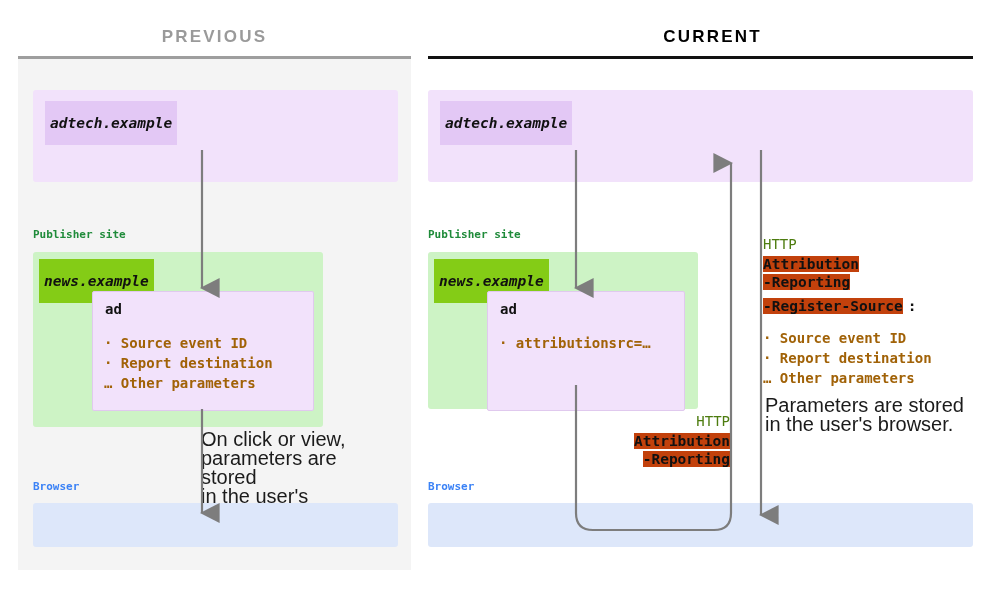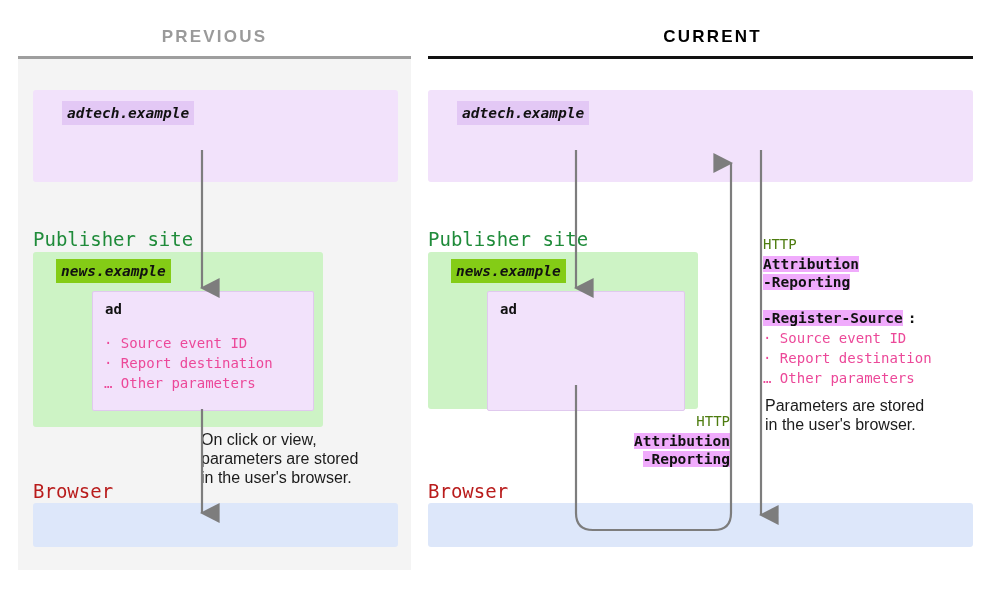--- a/index.html
+++ b/index.html
@@ -41,78 +41,78 @@
   .browser-band{ background:#dde7fa; }
   .ad-box{ background:#f2e2fb; border:1px solid #e0c9ee; border-radius:2px; }
 
   .chip{
     position:absolute;
     font-family:"DejaVu Sans Mono","Liberation Mono",monospace;
     font-style:italic;
     font-weight:bold;
     font-size:14.5px;
     color:#111111;
-    padding:4px 5px;
-    white-space:nowrap;
-    margin-left:17px;
+    padding:14px 5px;
+    white-space:nowrap;
   }
   .chip.purple{ background:#e3c8f5; }
   .chip.green { background:#84cc16; }
 
   .section-label{
     position:absolute;
     font-family:"DejaVu Sans Mono","Liberation Mono",monospace;
-    font-size:19px;
-    font-weight:normal;
+    font-size:11px;
+    font-weight:bold;
     white-space:nowrap;
   }
   .section-label.green{ color:#1f8b3a; }
-  .section-label.blue { color:#b91c1c; }
+  .section-label.blue { color:#3b82f6; }
 
   .ad-title{
     position:absolute;
     font-family:"DejaVu Sans Mono","Liberation Mono",monospace;
     font-size:14px;
     font-weight:bold;
     color:#111111;
   }
   .ad-list{
     position:absolute;
     font-family:"DejaVu Sans Mono","Liberation Mono",monospace;
     font-size:14px;
     line-height:20px;
-    color:#ec4899;
+    color:#a16207;
     white-space:pre;
+    font-weight:bold;
   }
 
   .note{
     position:absolute;
     font-family:"Liberation Sans", sans-serif;
-    font-size:16px;
+    font-size:20px;
     line-height:19px;
     color:#1b1b1b;
     white-space:pre-line;
   }
 
   .http-label{
     position:absolute;
     font-family:"DejaVu Sans Mono","Liberation Mono",monospace;
     font-size:14px;
     color:#4d7c0f;
     white-space:nowrap;
   }
   .hdr-line{
     position:absolute;
     font-family:"DejaVu Sans Mono","Liberation Mono",monospace;
     font-size:14.5px;
     font-weight:bold;
     color:#111111;
     white-space:nowrap;
   }
-  .hdr-line > span.hl{ background:#f0abfc; }
+  .hdr-line > span.hl{ background:#c2410c; }
   .hdr-line > span.plain{ background:transparent; }
 
   svg.arrows{position:absolute;left:0;top:0;width:996px;height:592px;overflow:visible;}
 </style>
 </head>
 <body>
 
 <div class="stage">
 
   <div class="col-head prev">PREVIOUS</div>
@@ -148,40 +148,41 @@
   <div class="block adtech-band" style="left:428px;top:90px;width:545px;height:92px;"></div>
   <div class="chip purple" style="left:440px;top:101px;">adtech.example</div>
 
   <div class="section-label green" style="left:428px;top:228px;">Publisher site</div>
 
   <div class="block pub-band" style="left:428px;top:252px;width:270px;height:157px;"></div>
   <div class="chip green" style="left:434px;top:259px;">news.example</div>
 
   <div class="block ad-box" style="left:487px;top:291px;width:196px;height:118px;"></div>
   <div class="ad-title" style="left:500px;top:301px;">ad</div>
+  <div class="ad-list" style="left:499px;top:333px;">· attributionsrc=…</div>
 
   <div class="http-label" style="left:600px;top:413px;width:130px;text-align:right;">HTTP</div>
   <div style="position:absolute;left:560px;top:433px;width:170px;text-align:right;">
     <div class="hdr-line" style="position:static;display:block;text-align:right;">
       <span class="hl">Attribution</span>
     </div>
     <div class="hdr-line" style="position:static;display:block;text-align:right;margin-top:2px;">
       <span class="hl">-Reporting</span>
     </div>
   </div>
 
   <div class="http-label" style="left:763px;top:236px;">HTTP</div>
   <div style="position:absolute;left:763px;top:256px;">
     <div class="hdr-line" style="position:static;display:block;">
       <span class="hl">Attribution</span>
     </div>
     <div class="hdr-line" style="position:static;display:block;margin-top:2px;">
       <span class="hl">-Reporting</span>
     </div>
-    <div class="hdr-line" style="position:static;display:block;margin-top:20px;">
+    <div class="hdr-line" style="position:static;display:block;margin-top:8px;">
       <span class="hl">-Register-Source</span><span class="plain" style="padding-left:5px;">:</span>
     </div>
   </div>
   <div class="ad-list" style="left:763px;top:328px;">· Source event ID
 · Report destination
 … Other parameters</div>
 
   <div class="note" style="left:765px;top:396px;width:200px;">Parameters are stored
 in the user's browser.</div>
 

